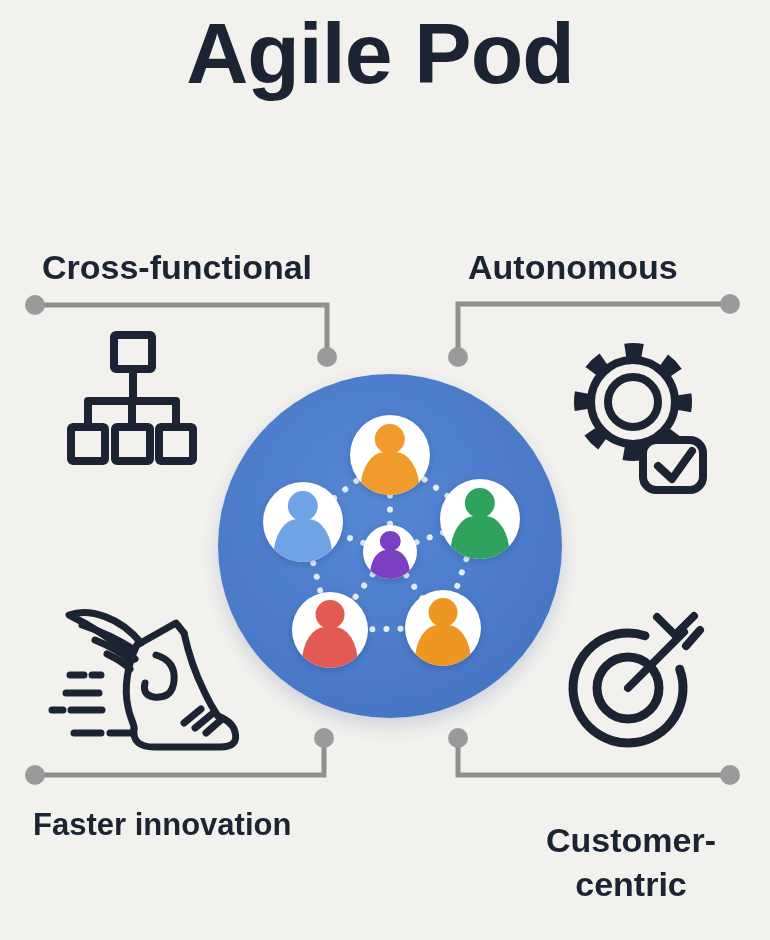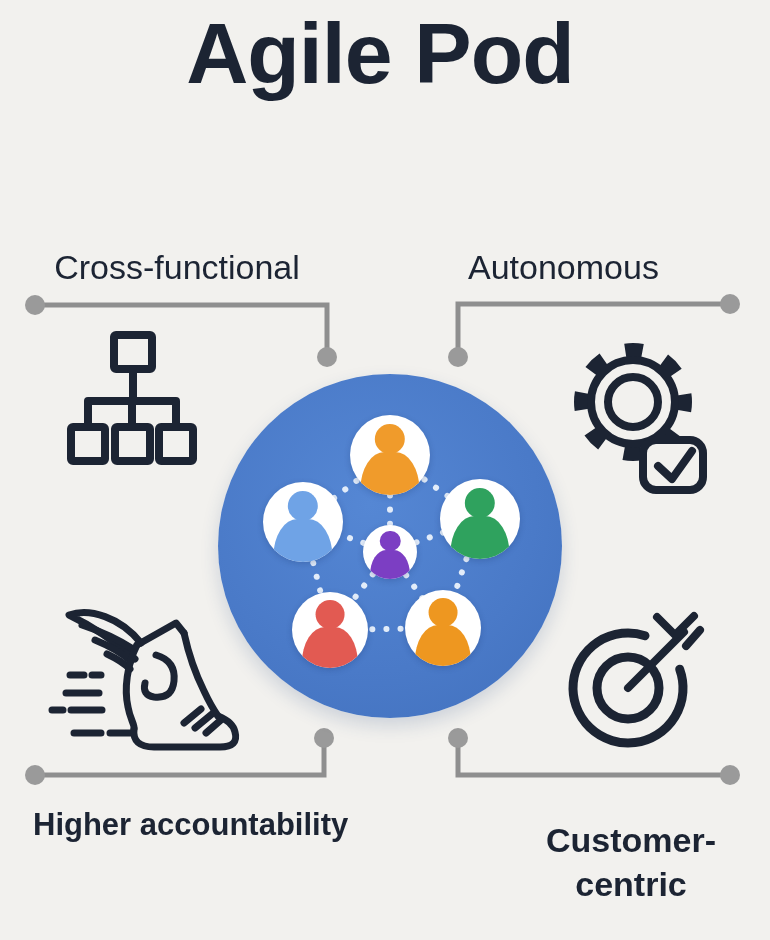--- a/index.html
+++ b/index.html
@@ -13,21 +13,21 @@
   body{
     width:770px;height:940px;position:relative;overflow:hidden;
     background:var(--background);
     font-family:"Liberation Sans", sans-serif;color:var(--text);
   }
   .title{
     position:absolute;left:0;top:4px;width:760px;text-align:center;
     font-size:86px;font-weight:700;color:var(--ink);letter-spacing:-1px;margin:0;
   }
   .qlabel{
-    position:absolute;font-weight:400;color:var(--ink);font-size:34px;line-height:38px;
+    position:absolute;font-weight:700;color:var(--ink);font-size:34px;line-height:38px;
   }
   .qlabel.tl{left:22px;top:248px;width:310px;text-align:center}
   .qlabel.tr{left:468px;top:248px;width:286px;text-align:left}
   .benefits{
     position:absolute;left:33px;top:806px;font-size:31px;line-height:38px;
     font-weight:700;color:var(--ink);
   }
   .customer{
     position:absolute;left:470px;top:818px;width:322px;text-align:center;
     font-size:34px;line-height:44px;font-weight:700;color:var(--ink);
@@ -163,19 +163,19 @@
     </div>
   <div class="avatar sz-md" style="left: 187px; top: 216px; --c: #EE9720;">
       <div class="person"></div>
     </div>
   <div class="avatar sz-sm" style="left: 145px; top: 151px; --c: #7C3EC3;">
       <div class="person"></div>
     </div>
 </div>
 
 <div class="benefits">
-  <div>Higher accountability</div>
+  <div>Faster innovation</div>
 </div>
 
 <div class="customer">
   <div>Customer-</div>
   <div>centric</div>
 </div>
 
 </body></html>

